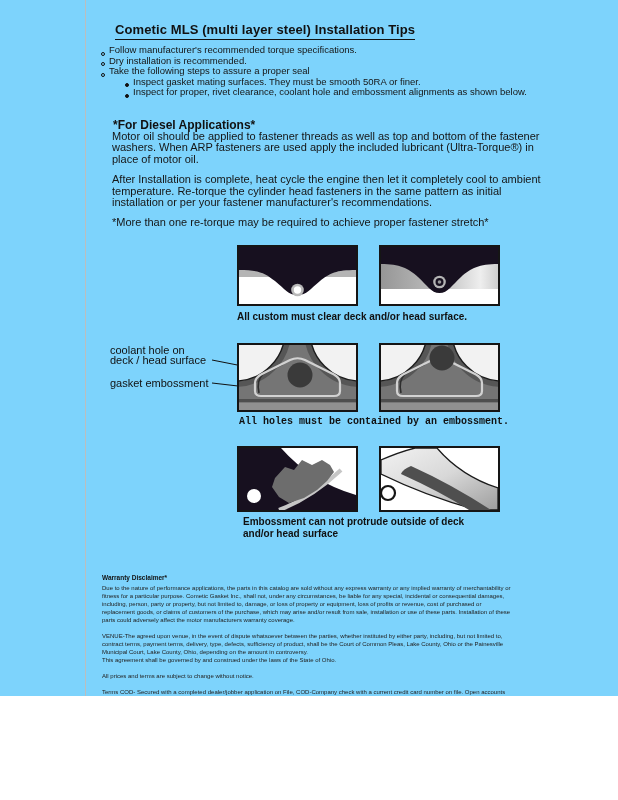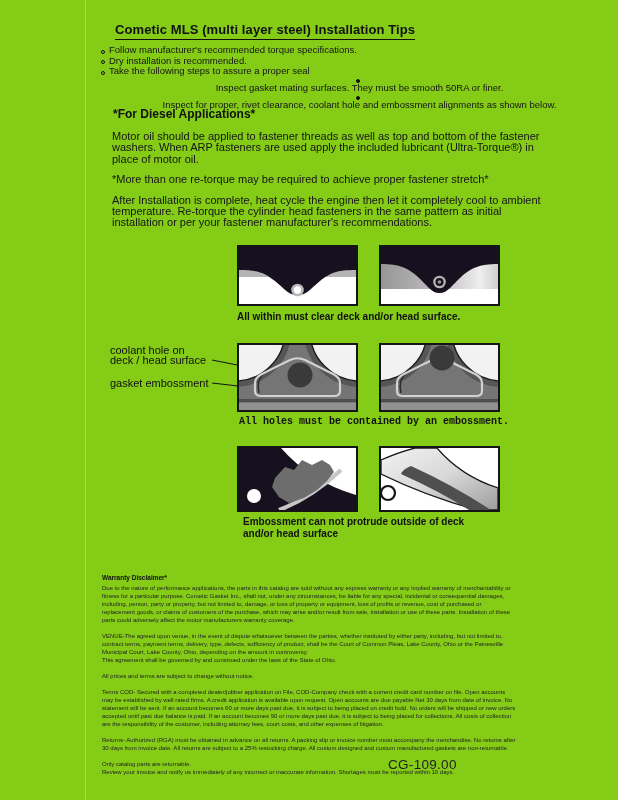--- a/index.html
+++ b/index.html
@@ -1,31 +1,31 @@
 <!DOCTYPE html>
 <html><head>
 <meta charset="utf-8">
 <style>
   html,body{margin:0;padding:0;background:#ffffff;}
-  .page{position:relative;width:618px;height:800px;background:#84cc16;overflow:hidden;
+  .page{position:relative;width:618px;height:696px;background:#7dd3fc;overflow:hidden;
         font-family:"Liberation Sans","DejaVu Sans",sans-serif;color:#1a1a1a;}
   .left-rule{position:absolute;left:85px;top:0;width:1px;height:800px;background:#bdbdbd;}
 
   .title{position:absolute;left:115px;top:22px;margin:0;font-size:13px;font-weight:700;
          color:#111;display:inline-block;border-bottom:1.4px solid #111;padding-bottom:2px;
          letter-spacing:.1px;}
 
   .bullets{position:absolute;left:101px;top:45px;width:480px;font-size:9.5px;line-height:10.6px;color:#151515;}
-  .b-row{display:flex;align-items:center;}
-  .b-row.sub{margin-left:37px;flex-direction:column;}
+  .b-row{display:flex;align-items:flex-end;}
+  .b-row.sub{margin-left:24px;}
   .marker{flex:0 0 auto;width:4px;height:4px;border:1px solid #111;border-radius:50%;
           margin:2.5px 4px 0 0;box-sizing:border-box;}
   .marker.filled{background:#111;}
 
-  .diesel-heading{position:absolute;left:113px;top:107px;margin:0;font-size:12px;font-weight:700;color:#111;}
+  .diesel-heading{position:absolute;left:113px;top:118px;margin:0;font-size:12px;font-weight:700;color:#111;}
   .diesel-body{position:absolute;left:112px;top:131px;width:440px;}
   .diesel-body p{margin:0 0 9px 0;font-size:11px;line-height:11.4px;color:#151515;}
 
   .dlabel{position:absolute;width:122px;text-align:center;font-size:12.5px;font-weight:700;
           color:#1b1b1b;letter-spacing:.5px;margin-top:16px;}
   .dbox{position:absolute;width:117px;box-sizing:content-box;border:2.5px solid #151515;background:#fff;}
   .dbox svg{display:block;}
   .caption{position:absolute;font-size:10px;font-weight:700;color:#111;line-height:11.5px;}
 
   .side-label{position:absolute;text-align:left;font-size:11px;font-weight:400;color:#111;line-height:10px;}
@@ -66,22 +66,22 @@
     </div>
     <div class="b-row sub">
       <span class="marker filled"></span>
       <span>Inspect for proper, rivet clearance, coolant hole and embossment alignments as shown below.</span>
     </div>
   </div>
 
   <h2 class="diesel-heading">*For Diesel Applications*</h2>
   <div class="diesel-body">
     <p>Motor oil should be applied to fastener threads as well as top and bottom of the fastener washers. When ARP fasteners are used apply the included lubricant (Ultra-Torque®) in place of motor oil.</p>
+    <p>After Installation is complete, heat cycle the engine then let it completely cool to ambient temperature. Re-torque the cylinder head fasteners in the same pattern as initial installation or per your fastener manufacturer's recommendations.</p>
     <p>*More than one re-torque may be required to achieve proper fastener stretch*</p>
-    <p>After Installation is complete, heat cycle the engine then let it completely cool to ambient temperature. Re-torque the cylinder head fasteners in the same pattern as initial installation or per your fastener manufacturer's recommendations.</p>
   </div>
 
   <div class="dlabel" style="left:237px;top:229px;">RIGHT</div>
   <div class="dlabel" style="left:379px;top:229px;">WRONG</div>
 
   <div class="dbox" style="left:237px;top:245px;">
     <svg width="117" height="57" viewBox="0 0 117 57">
       <rect x="0" y="0" width="117" height="57" fill="#ffffff"></rect>
       <rect x="0" y="23" width="117" height="7" fill="#b4b4b4"></rect>
       <path d="M0,0 H117 V23 C97,23 91,26 81,34 C71,42 68,48 58.5,48 C49,48 46,42 36,34 C26,26 20,23 0,23 Z" fill="#17101f"></path>
@@ -100,21 +100,21 @@
         </linearGradient>
       </defs>
       <rect x="0" y="0" width="117" height="57" fill="#ffffff"></rect>
       <rect x="0" y="17" width="117" height="25" fill="url(#deckGrad1)"></rect>
       <path d="M0,0 H117 V17 C98,17 90,21 80,30 C71,38 67,46 58.5,46 C50,46 46,38 37,30 C27,21 19,17 0,17 Z" fill="#17101f"></path>
       <circle cx="58.5" cy="35" r="6.3" fill="#b5b5b5"></circle>
       <circle cx="58.5" cy="35" r="4" fill="#17101f"></circle>
       <circle cx="58.5" cy="35" r="1.8" fill="#9a9a9a"></circle>
     </svg>
   </div>
-  <div class="caption" style="left:237px;top:311px;">All within must clear deck and/or head surface.</div>
+  <div class="caption" style="left:237px;top:311px;">All custom must clear deck and/or head surface.</div>
 
   <div class="dlabel" style="left:237px;top:328px;">RIGHT</div>
   <div class="dlabel" style="left:379px;top:328px;">WRONG</div>
 
   <div class="side-label" style="left:110px;top:345px;width:102px;">
     <span>coolant hole on</span><br>
     <span>deck / head surface</span>
   </div>
   <div class="side-label" style="left:110px;top:378px;width:100px;">gasket embossment</div>
 

